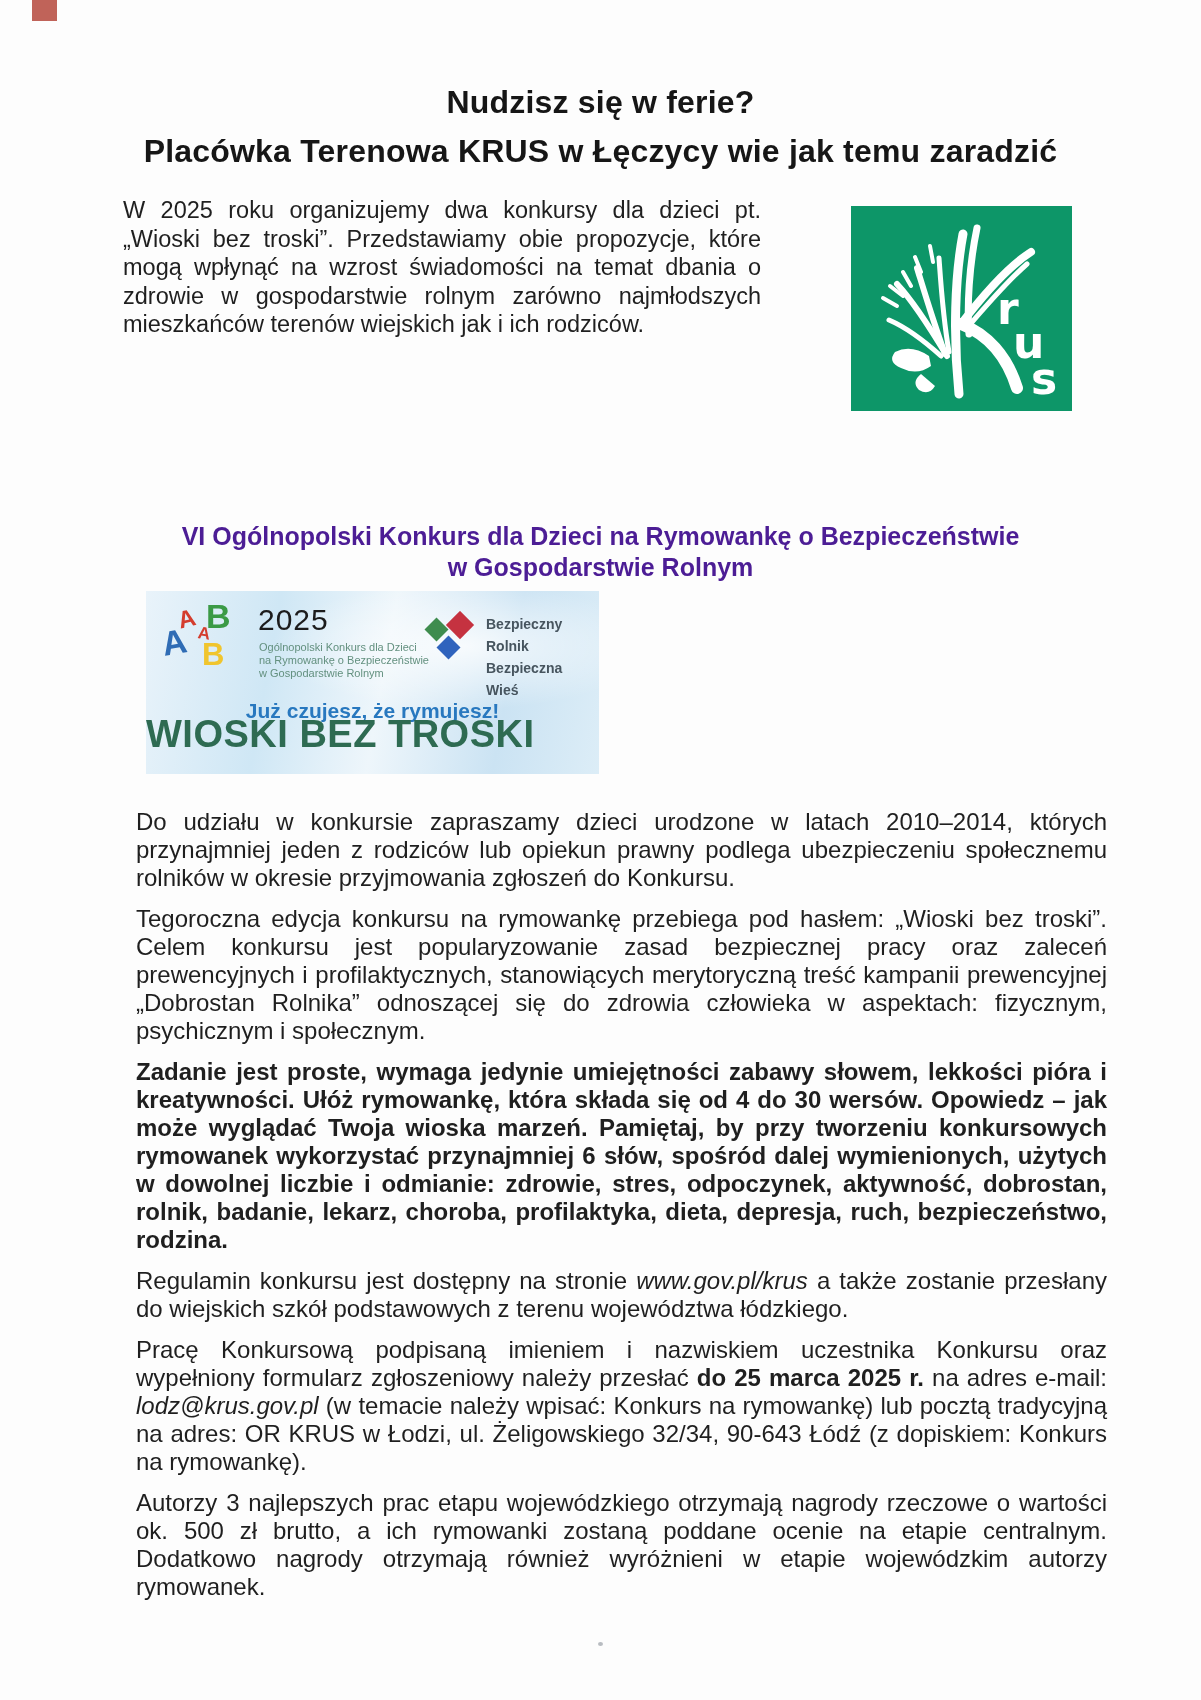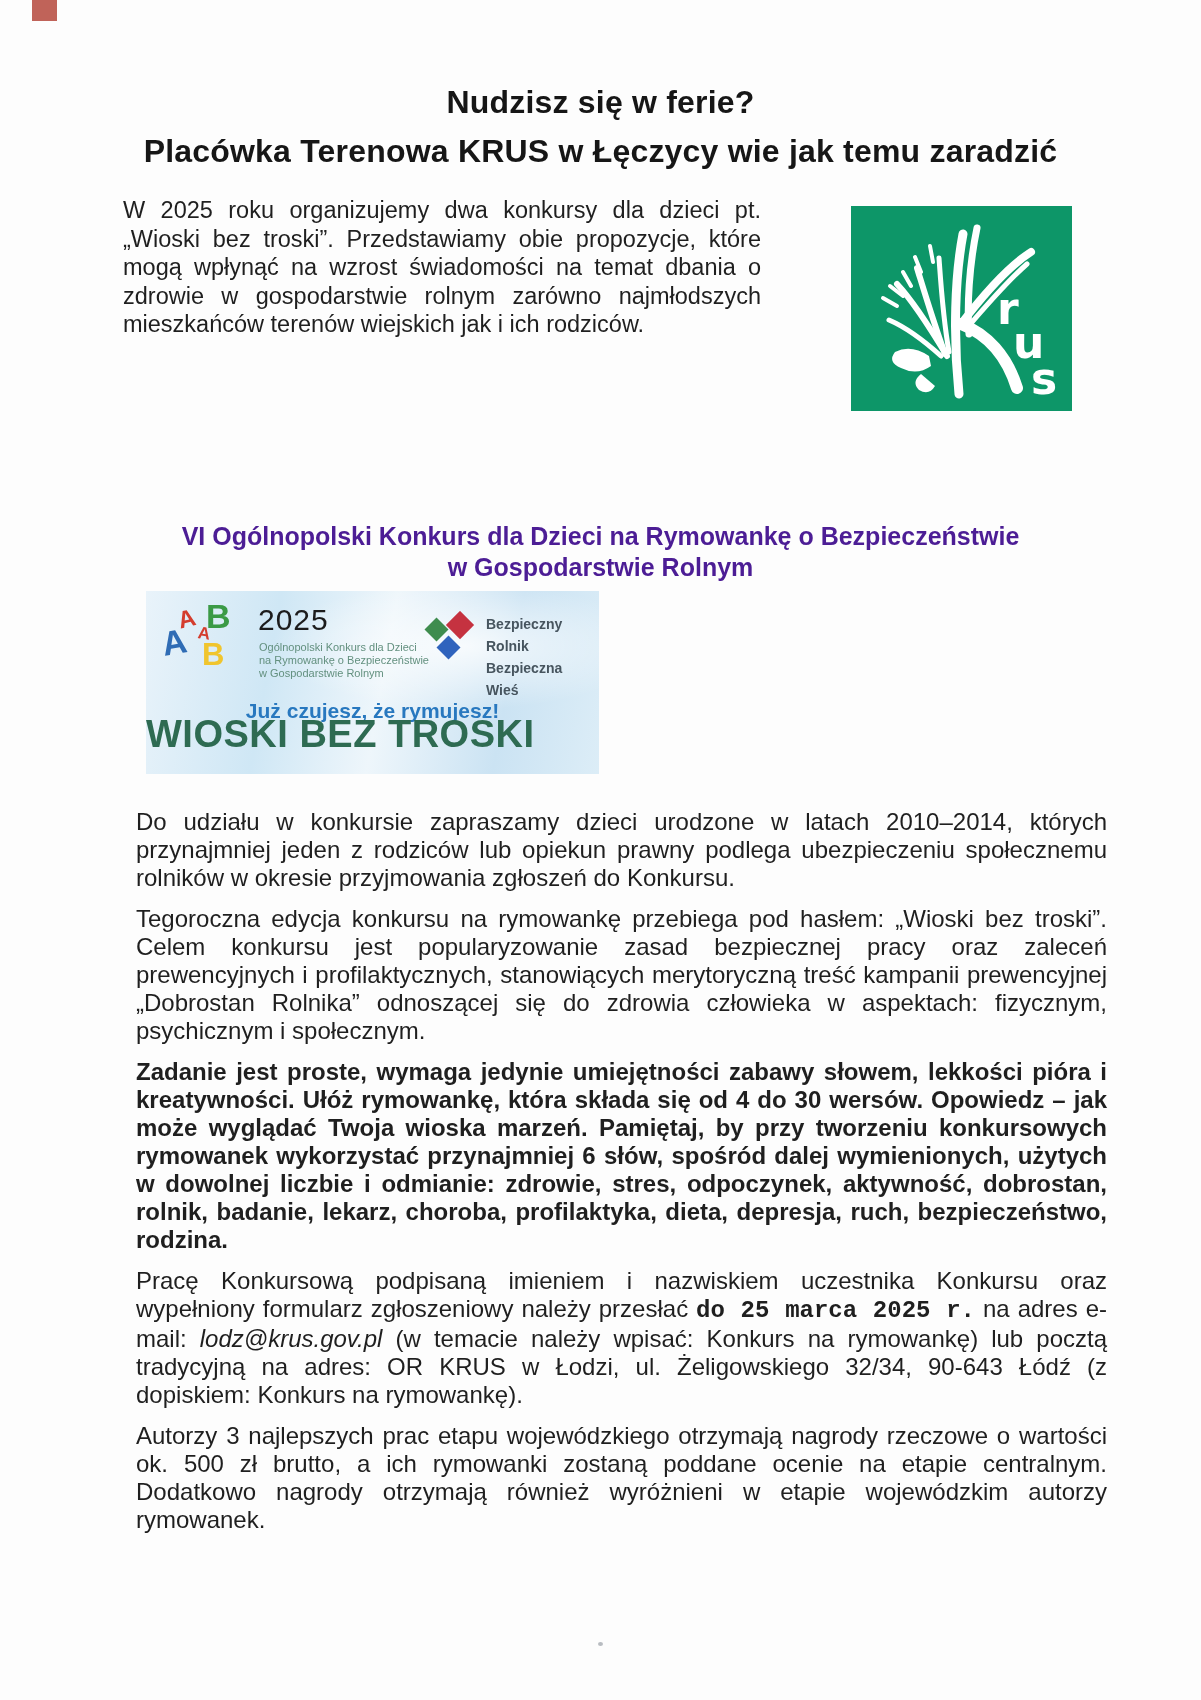--- a/index.html
+++ b/index.html
@@ -42,21 +42,21 @@
   .prog-diamonds{position:absolute;left:0;top:6px;width:56px;height:56px;}
   .prog-text{position:absolute;left:62px;top:8px;font-size:14px;font-weight:bold;line-height:22px;color:#47555f;}
   .banner-tagline{position:absolute;left:0;top:108px;width:100%;text-align:center;font-size:21px;font-weight:bold;color:#2878bf;}
   .banner-big{position:absolute;left:0;top:122px;width:100%;text-align:left;font-size:38px;font-weight:800;color:#2e6b52;letter-spacing:.5px;}
   
   .right-col{position:absolute;left:616px;top:607px;width:452px;font-size:24px;line-height:30px;text-align:justify;}
   
   .body-block{position:absolute;left:121px;top:808px;width:971px;margin-left:15px;}
   .body-p{margin:0 0 13px 0;font-size:24px;line-height:28px;text-align:justify;}
   .body-p.bold{font-weight:bold;}
-  .b{font-weight:bold;font-family:Liberation Mono, monospace;}
+  .b{font-weight:bold;}
   .i{font-style:italic;}
   .scan-dot{position:absolute;left:598px;top:1642px;width:5px;height:4px;background:#9aa0a6;border-radius:50%;opacity:.7;}
 </style>
 </head>
 <body>
 
 <div class="page">
 
   <div class="red-mark"></div>
 
@@ -130,19 +130,20 @@
     </div>
     <div class="banner-tagline">Już czujesz, że rymujesz!</div>
     <div class="banner-big">WIOSKI BEZ TROSKI</div>
   </div>
 
 
   <div class="body-block">
       <p class="body-p"><span>Do udziału w konkursie zapraszamy dzieci urodzone w latach 2010–2014, których przynajmniej jeden z rodziców lub opiekun prawny podlega ubezpieczeniu społecznemu rolników w okresie przyjmowania zgłoszeń do Konkursu.</span></p>
       <p class="body-p"><span>Tegoroczna edycja konkursu na rymowankę przebiega pod hasłem: „Wioski bez troski”. Celem konkursu jest popularyzowanie zasad bezpiecznej pracy oraz zaleceń prewencyjnych i profilaktycznych, stanowiących merytoryczną treść kampanii prewencyjnej „Dobrostan Rolnika” odnoszącej się do zdrowia człowieka w aspektach: fizycznym, psychicznym i społecznym.</span></p>
       <p class="body-p bold"><span>Zadanie jest proste, wymaga jedynie umiejętności zabawy słowem, lekkości pióra i kreatywności. Ułóż rymowankę, która składa się od 4 do 30 wersów. Opowiedz – jak może wyglądać Twoja wioska marzeń. Pamiętaj, by przy tworzeniu konkursowych rymowanek wykorzystać przynajmniej 6 słów, spośród dalej wymienionych, użytych w dowolnej liczbie i odmianie: zdrowie, stres, odpoczynek, aktywność, dobrostan, rolnik, badanie, lekarz, choroba, profilaktyka, dieta, depresja, ruch, bezpieczeństwo, rodzina.</span></p>
+      <p class="body-p"><span>Regulamin konkursu jest dostępny na stronie </span><span class="i">www.gov.pl/krus</span><span> a także zostanie przesłany do wiejskich szkół podstawowych z terenu województwa łódzkiego.</span></p>
       <p class="body-p"><span>Pracę Konkursową podpisaną imieniem i nazwiskiem uczestnika Konkursu oraz wypełniony formularz zgłoszeniowy należy przesłać </span><span class="b">do 25 marca 2025 r.</span><span> na adres e-mail: </span><span class="i">lodz@krus.gov.pl</span><span> (w temacie należy wpisać: Konkurs na rymowankę) lub pocztą tradycyjną na adres: OR KRUS w Łodzi, ul. Żeligowskiego 32/34, 90-643 Łódź (z dopiskiem: Konkurs na rymowankę).</span></p>
       <p class="body-p"><span>Autorzy 3 najlepszych prac etapu wojewódzkiego otrzymają nagrody rzeczowe o wartości ok. 500 zł brutto, a ich rymowanki zostaną poddane ocenie na etapie centralnym. Dodatkowo nagrody otrzymają również wyróżnieni w etapie wojewódzkim autorzy rymowanek.</span></p>
     </div>
 
   <div class="scan-dot"></div>
 
 </div>
 
 </body></html>

